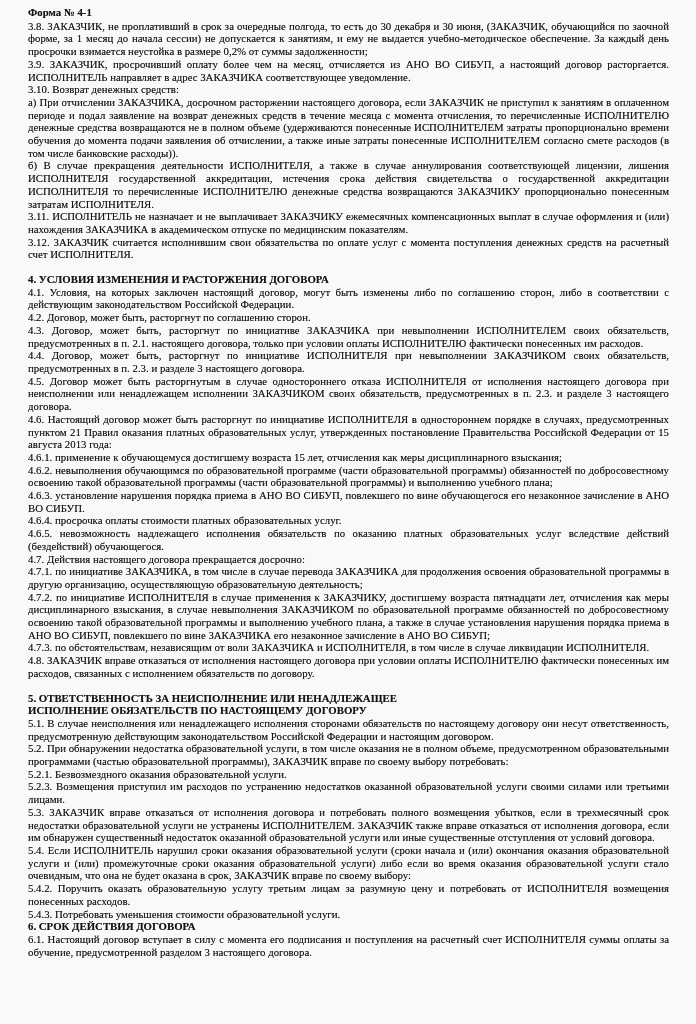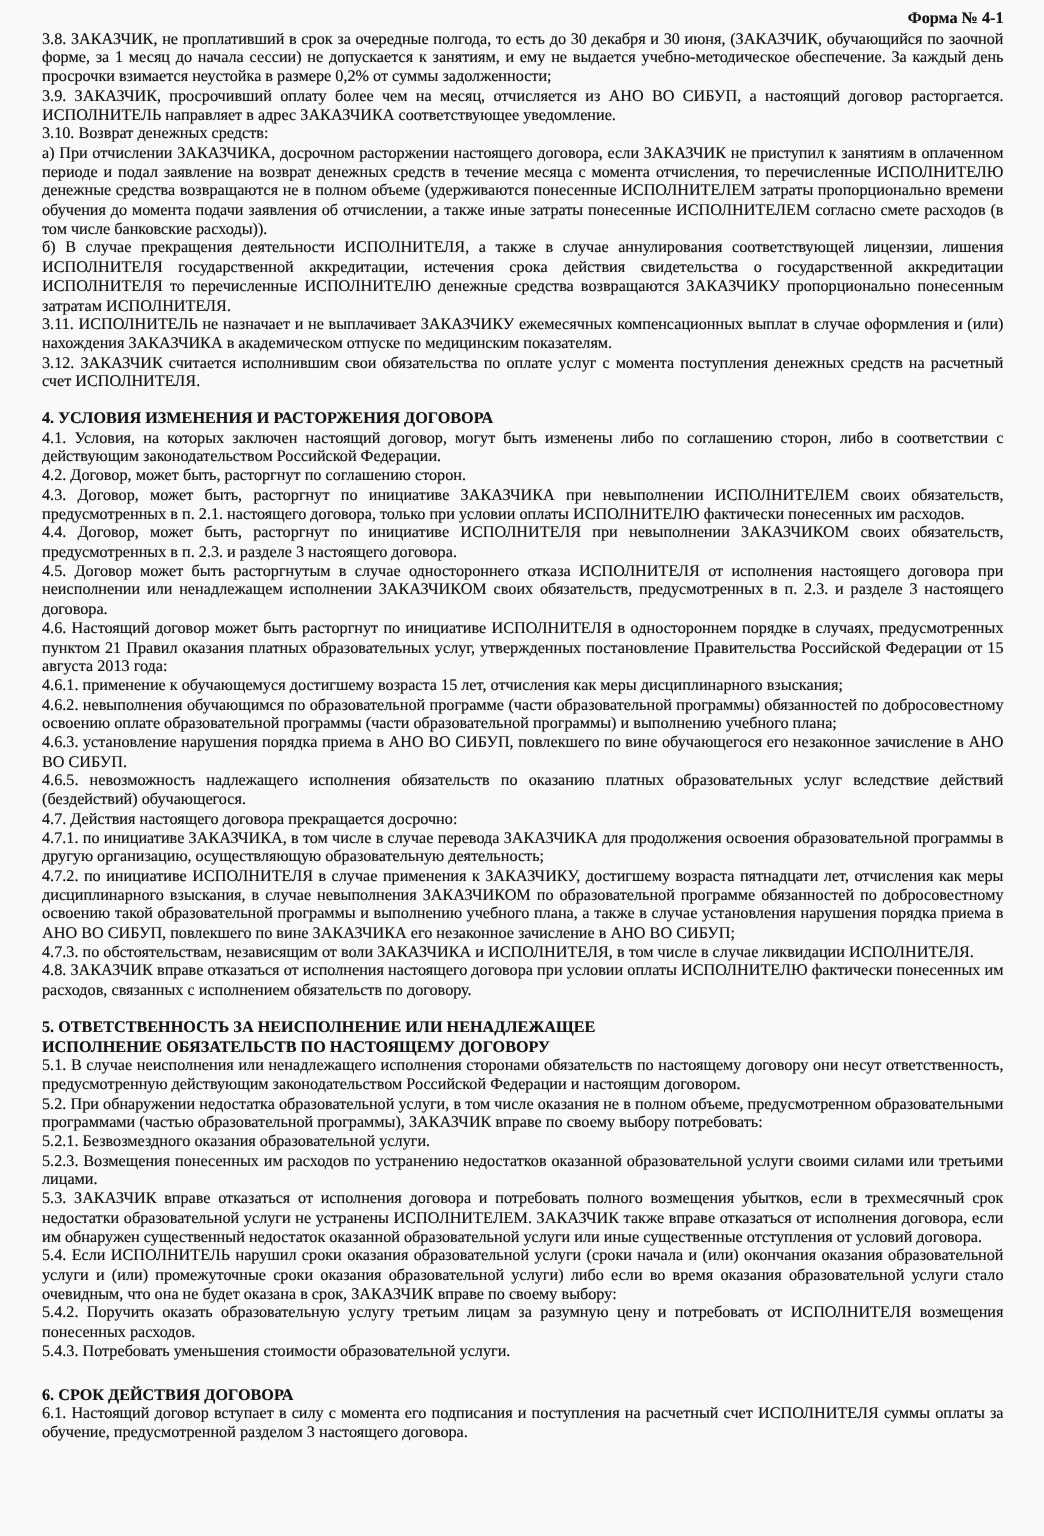--- a/index.html
+++ b/index.html
@@ -17,34 +17,33 @@
     overflow: hidden;
     font-family: "Liberation Serif", "DejaVu Serif", serif;
     font-size: 10.8px;
     line-height: 12.7px;
     color: #141414;
     text-shadow: 0 0 0.45px rgba(30,30,30,0.55);
   }
   .form-label {
     font-weight: bold;
     margin: 0 0 1px 0;
-    text-align: right;
   }
   .para {
     margin: 0;
     text-align: justify;
     text-justify: inter-word;
   }
   .heading {
     margin: 12px 0 0 0;
     font-weight: bold;
     white-space: pre-line;
   }
   .heading.no-gap {
-    margin-top: 16px;
+    margin-top: 0;
   }
 </style>
 </head>
 <body>
 
 <div class="page">
   <p class="form-label">Форма № 4-1</p>
 
   <p class="para">3.8. ЗАКАЗЧИК, не проплативший в срок за очередные полгода, то есть до 30 декабря и 30 июня, (ЗАКАЗЧИК, обучающийся по заочной форме, за 1 месяц до начала сессии) не допускается к занятиям, и ему не выдается учебно-методическое обеспечение. За каждый день просрочки взимается неустойка в размере 0,2% от суммы задолженности;</p>
   <p class="para">3.9. ЗАКАЗЧИК, просрочивший оплату более чем на месяц, отчисляется из АНО ВО СИБУП, а настоящий договор расторгается. ИСПОЛНИТЕЛЬ направляет в адрес ЗАКАЗЧИКА соответствующее уведомление.</p>
@@ -55,35 +54,36 @@
   <p class="para">3.12. ЗАКАЗЧИК считается исполнившим свои обязательства по оплате услуг с момента поступления денежных средств на расчетный счет ИСПОЛНИТЕЛЯ.</p>
 
   <p class="heading">4. УСЛОВИЯ ИЗМЕНЕНИЯ И РАСТОРЖЕНИЯ ДОГОВОРА</p>
   <p class="para">4.1. Условия, на которых заключен настоящий договор, могут быть изменены либо по соглашению сторон, либо в соответствии с действующим законодательством Российской Федерации.</p>
   <p class="para">4.2. Договор, может быть, расторгнут по соглашению сторон.</p>
   <p class="para">4.3. Договор, может быть, расторгнут по инициативе ЗАКАЗЧИКА при невыполнении ИСПОЛНИТЕЛЕМ своих обязательств, предусмотренных в п. 2.1. настоящего договора, только при условии оплаты ИСПОЛНИТЕЛЮ фактически понесенных им расходов.</p>
   <p class="para">4.4. Договор, может быть, расторгнут по инициативе ИСПОЛНИТЕЛЯ при невыполнении ЗАКАЗЧИКОМ своих обязательств, предусмотренных в п. 2.3. и разделе 3 настоящего договора.</p>
   <p class="para">4.5. Договор может быть расторгнутым в случае одностороннего отказа ИСПОЛНИТЕЛЯ от исполнения настоящего договора при неисполнении или ненадлежащем исполнении ЗАКАЗЧИКОМ своих обязательств, предусмотренных в п. 2.3. и разделе 3 настоящего договора.</p>
   <p class="para">4.6. Настоящий договор может быть расторгнут по инициативе ИСПОЛНИТЕЛЯ в одностороннем порядке в случаях, предусмотренных пунктом 21 Правил оказания платных образовательных услуг, утвержденных постановление Правительства Российской Федерации от 15 августа 2013 года:</p>
   <p class="para">4.6.1. применение к обучающемуся достигшему возраста 15 лет, отчисления как меры дисциплинарного взыскания;</p>
-  <p class="para">4.6.2. невыполнения обучающимся по образовательной программе (части образовательной программы) обязанностей по добросовестному освоению оплате образовательной программы (части образовательной программы) и выполнению учебного плана;</p>
+  <p class="para">4.6.2. невыполнения обучающимся по образовательной программе (части образовательной программы) обязанностей по добросовестному освоению такой образовательной программы (части образовательной программы) и выполнению учебного плана;</p>
   <p class="para">4.6.3. установление нарушения порядка приема в АНО ВО СИБУП, повлекшего по вине обучающегося его незаконное зачисление в АНО ВО СИБУП.</p>
+  <p class="para">4.6.4. просрочка оплаты стоимости платных образовательных услуг.</p>
   <p class="para">4.6.5. невозможность надлежащего исполнения обязательств по оказанию платных образовательных услуг вследствие действий (бездействий) обучающегося.</p>
   <p class="para">4.7. Действия настоящего договора прекращается досрочно:</p>
   <p class="para">4.7.1. по инициативе ЗАКАЗЧИКА, в том числе в случае перевода ЗАКАЗЧИКА для продолжения освоения образовательной программы в другую организацию, осуществляющую образовательную деятельность;</p>
   <p class="para">4.7.2. по инициативе ИСПОЛНИТЕЛЯ в случае применения к ЗАКАЗЧИКУ, достигшему возраста пятнадцати лет, отчисления как меры дисциплинарного взыскания, в случае невыполнения ЗАКАЗЧИКОМ по образовательной программе обязанностей по добросовестному освоению такой образовательной программы и выполнению учебного плана, а также в случае установления нарушения порядка приема в АНО ВО СИБУП, повлекшего по вине ЗАКАЗЧИКА его незаконное зачисление в АНО ВО СИБУП;</p>
   <p class="para">4.7.3. по обстоятельствам, независящим от воли ЗАКАЗЧИКА и ИСПОЛНИТЕЛЯ, в том числе в случае ликвидации ИСПОЛНИТЕЛЯ.</p>
   <p class="para">4.8. ЗАКАЗЧИК вправе отказаться  от исполнения настоящего договора при условии оплаты ИСПОЛНИТЕЛЮ фактически понесенных им расходов, связанных с исполнением обязательств по договору.</p>
 
   <p class="heading">5. ОТВЕТСТВЕННОСТЬ ЗА НЕИСПОЛНЕНИЕ ИЛИ НЕНАДЛЕЖАЩЕЕ
 ИСПОЛНЕНИЕ ОБЯЗАТЕЛЬСТВ ПО НАСТОЯЩЕМУ ДОГОВОРУ</p>
   <p class="para">5.1. В случае неисполнения или ненадлежащего исполнения сторонами обязательств по настоящему договору они несут ответственность, предусмотренную действующим законодательством Российской Федерации и настоящим договором.</p>
   <p class="para">5.2. При обнаружении недостатка образовательной услуги, в том числе оказания не в полном объеме, предусмотренном образовательными программами (частью образовательной программы), ЗАКАЗЧИК вправе по своему выбору потребовать:</p>
   <p class="para">5.2.1. Безвозмездного оказания образовательной услуги.</p>
-  <p class="para">5.2.3. Возмещения понесенных им расходов по устранению недостатков оказанной образовательной услуги своими силами или третьими лицами.</p>
+  <p class="para">5.2.3. Возмещения приступил им расходов по устранению недостатков оказанной образовательной услуги своими силами или третьими лицами.</p>
   <p class="para">5.3. ЗАКАЗЧИК вправе отказаться от исполнения договора и потребовать полного возмещения убытков, если в трехмесячный срок недостатки образовательной услуги не устранены ИСПОЛНИТЕЛЕМ. ЗАКАЗЧИК также вправе отказаться от исполнения договора, если им обнаружен существенный недостаток оказанной образовательной услуги или иные существенные отступления от условий договора.</p>
   <p class="para">5.4. Если ИСПОЛНИТЕЛЬ нарушил сроки оказания образовательной услуги (сроки начала и (или) окончания оказания образовательной услуги и (или) промежуточные сроки оказания образовательной услуги) либо если во время оказания образовательной услуги стало очевидным, что она не будет оказана в срок, ЗАКАЗЧИК вправе по своему выбору:</p>
   <p class="para">5.4.2. Поручить оказать образовательную услугу третьим лицам за разумную цену и потребовать от ИСПОЛНИТЕЛЯ возмещения понесенных расходов.</p>
   <p class="para">5.4.3. Потребовать уменьшения стоимости образовательной услуги.</p>
 
   <p class="heading no-gap">6. СРОК ДЕЙСТВИЯ ДОГОВОРА</p>
   <p class="para">6.1. Настоящий договор вступает в силу с момента его подписания и поступления на расчетный счет ИСПОЛНИТЕЛЯ суммы оплаты за обучение, предусмотренной разделом 3 настоящего договора.</p>
 </div>
 
 </body></html>

